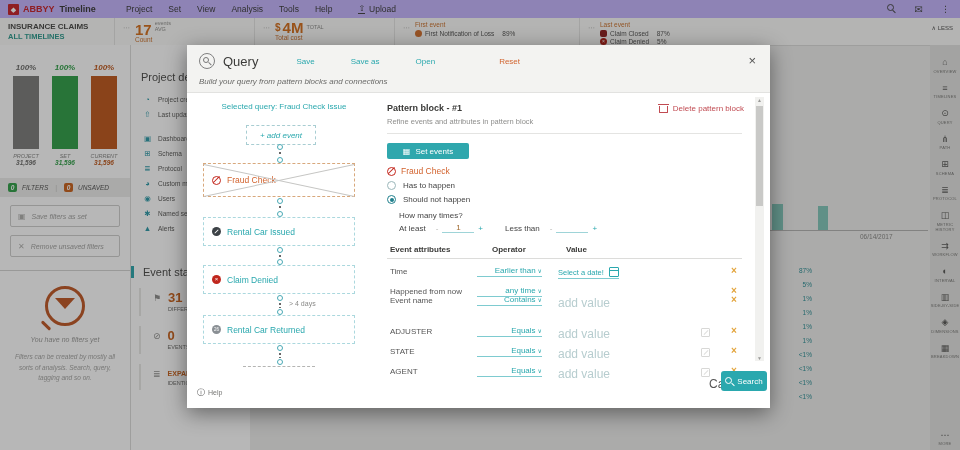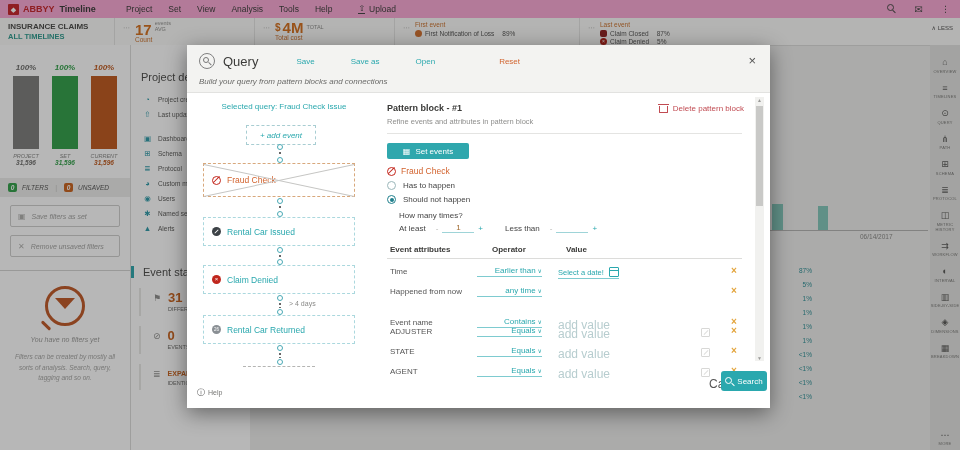--- a/index.html
+++ b/index.html
@@ -1,20 +1,20 @@
 <!DOCTYPE html>
 <html><head>
 <meta charset="utf-8">
 <style>
   html,body{margin:0;padding:0;}
   body{width:960px;height:450px;overflow:hidden;font-family:"Liberation Sans","DejaVu Sans",sans-serif;background:#fff;}
   .screen{position:relative;width:960px;height:450px;background:#eeeeec;}
 
   
-  .menubar{position:absolute;left:0;top:0;width:960px;height:18px;background:#f9a8d4;display:flex;align-items:center;border-bottom:1px solid #d8d8d6;z-index:1;}
+  .menubar{position:absolute;left:0;top:0;width:960px;height:18px;background:#c4b5fd;display:flex;align-items:center;border-bottom:1px solid #d8d8d6;z-index:1;}
   .brand{display:flex;align-items:center;gap:4px;margin-left:8px;}
   .brand-logo{width:11px;height:11px;background:#c6252b;border-radius:1px;color:#fff;font-size:7px;line-height:11px;text-align:center;font-weight:bold;}
   .brand-abbyy{color:#c6252b;font-weight:bold;font-size:9px;}
   .brand-product{color:#3a3a38;font-weight:bold;font-size:9px;margin-left:1px;}
   .mainmenu{display:flex;gap:16px;margin-left:30px;}
   .menu-item{font-size:8.5px;color:#3c3c3a;cursor:pointer;}
   .upload-btn{display:flex;align-items:center;gap:4px;margin-left:26px;font-size:8.5px;color:#3c3c3a;cursor:pointer;}
   .upload-ico{font-size:8px;color:#444;border-bottom:1px solid #444;line-height:8px;}
   .mb-right{position:absolute;right:10px;top:0;height:18px;display:flex;align-items:center;gap:18px;color:#4a4a48;}
   .mag{position:relative;width:10px;height:10px;display:inline-block;}
@@ -559,21 +559,21 @@
             <span>Select a date!</span>
             <span class="cal"></span>
           </span>
           <span class="t-x">×</span>
         </div>
         <div class="trow" style="top: 238px;">
           <span class="t-attr">Happened from now</span>
           <span class="t-op"><span>any time</span><span class="chev">∨</span></span>
           <span class="t-x">×</span>
         </div>
-        <div class="trow" style="top: 269px;">
+        <div class="trow" style="top: 247px;">
           <span class="t-attr">Event name</span>
           <span class="t-op"><span>Contains</span><span class="chev">∨</span></span>
           <span class="t-val ph">add value</span>
           <span class="t-x">×</span>
         </div>
         <div class="trow" style="top: 278px;">
           <span class="t-attr">ADJUSTER</span>
           <span class="t-op"><span>Equals</span><span class="chev">∨</span></span>
           <span class="t-val ph">add value</span>
           <span class="t-extra"></span>

